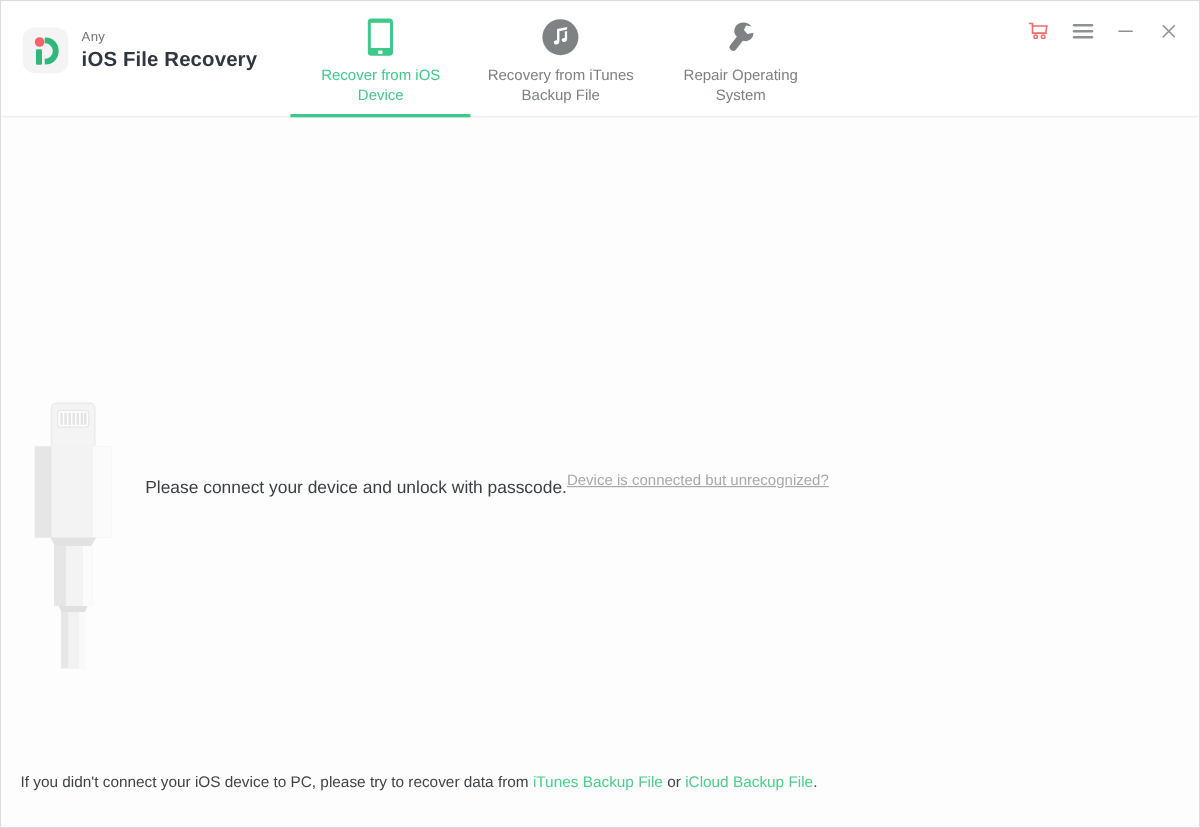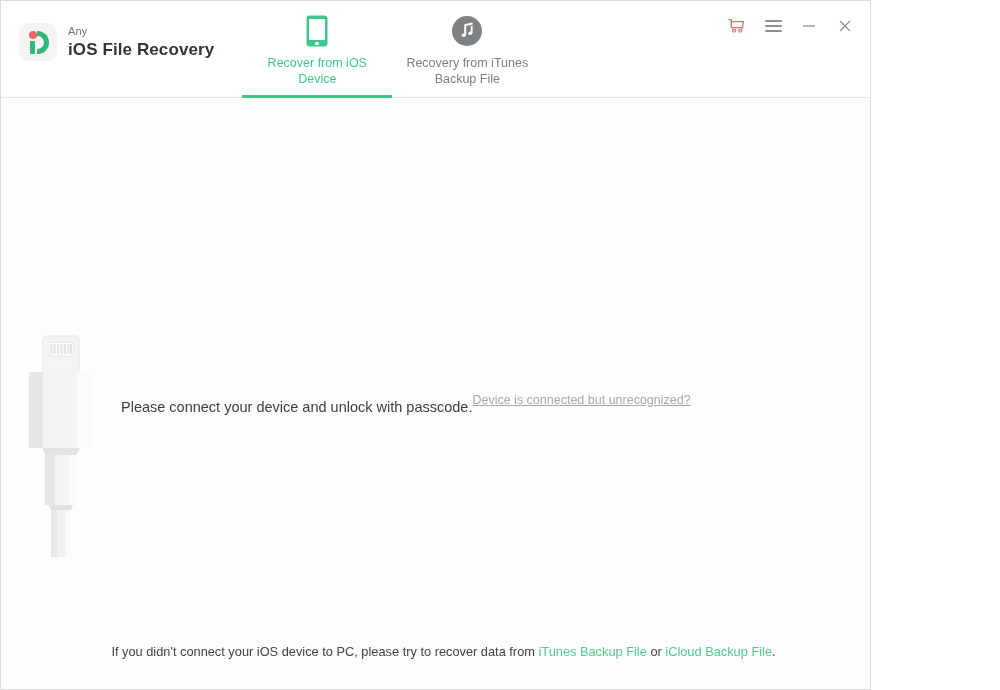--- a/index.html
+++ b/index.html
@@ -8,21 +8,21 @@
   }
   body {
     width: 1000px;
     height: 690px;
     background: #ffffff;
     font-family: "Liberation Sans", sans-serif;
     overflow: hidden;
   }
   .app-window {
     position: relative;
-    width: 871px;
+    width: 1000px;
     height: 690px;
     box-sizing: border-box;
     border: 1px solid #dcdcdc;
     background: #fdfdfd;
     display: flex;
     flex-direction: column;
   }
 
   
   .header {
@@ -205,21 +205,20 @@
     text-decoration: underline;
     cursor: pointer;
     text-align: right;
   }
 
   .footer-note {
     position: absolute;
     left: 0;
     right: 0;
     bottom: 30px;
-    text-align: center;
     font-size: 12.8px;
     color: #3f444a;
     padding-left: 16px;
   }
   .footer-note .grn {
     color: #4ecb8d;
     cursor: pointer;
   }
 </style>
 </head>
@@ -261,20 +260,31 @@
             <circle cx="16" cy="16" r="15" fill="#7f8285"></circle>
             <path d="M13.2 9.2 L21.6 7.4 L21.6 9.6 L15.2 11.0 L15.2 19.6 Q15.2 21.4 13.6 21.9 Q11.4 22.5 10.6 21.0 Q10.0 19.6 11.6 18.8 Q12.6 18.3 13.2 18.6 Z" fill="#ffffff"></path>
             <path d="M21.6 10.8 L21.6 17.6 Q21.6 19.3 20.1 19.8 Q18.0 20.4 17.2 19.0 Q16.6 17.7 18.1 16.9 Q19.1 16.4 19.7 16.7 L19.7 11.2 Z" fill="#ffffff"></path>
           </svg>
         </div>
         <div class="tab-label">Recovery from iTunes Backup File</div>
 
       </div>
 
 
+      <div class="tab">
+        <div class="tab-icon">
+          <svg width="32" height="32" viewBox="0 0 32 32" aria-hidden="true">
+            <g transform="rotate(38 16 16)">
+              <path d="M17.9 3.2 Q12.2 2.0 9.0 6.2 Q6.0 10.2 8.3 14.4 L8.3 14.4 Q9.9 17.2 13.4 17.4 L13.4 26.3 Q13.4 29.2 16.4 29.2 Q19.4 29.2 19.4 26.3 L19.4 17.0 Q22.6 15.9 23.6 12.6 Q24.6 9.2 22.2 6.4 L19.0 10.2 L14.6 9.4 L13.7 5.4 Z" fill="#7f8285"></path>
+            </g>
+          </svg>
+        </div>
+        <div class="tab-label">Repair Operating System</div>
+
+      </div>
 
     </div>
 
     <div class="win-controls">
       <div class="win-btn">
         <svg width="18" height="16" viewBox="0 0 18 16" aria-hidden="true">
           <path d="M1 1.6 L3.4 1.6 L3.4 9.6 L14.6 9.6" fill="none" stroke="#ef6b6b" stroke-width="1.3" stroke-linecap="square"></path>
           <path d="M3.4 3.6 L15.4 3.6 L14.4 9.6" fill="none" stroke="#ef6b6b" stroke-width="1.3" stroke-linecap="square"></path>
           <circle cx="6.1" cy="12.6" r="1.5" fill="none" stroke="#ef6b6b" stroke-width="1.2"></circle>
           <circle cx="12.3" cy="12.6" r="1.5" fill="none" stroke="#ef6b6b" stroke-width="1.2"></circle>

